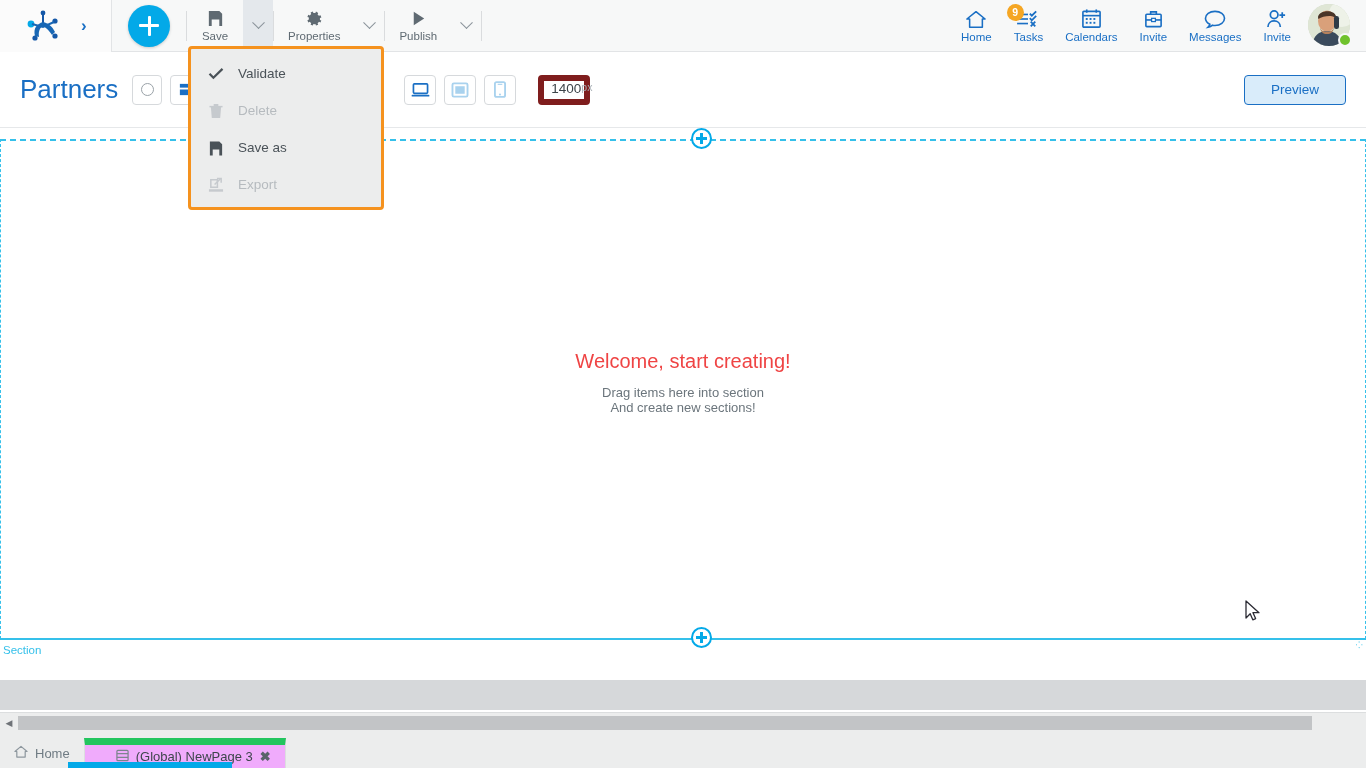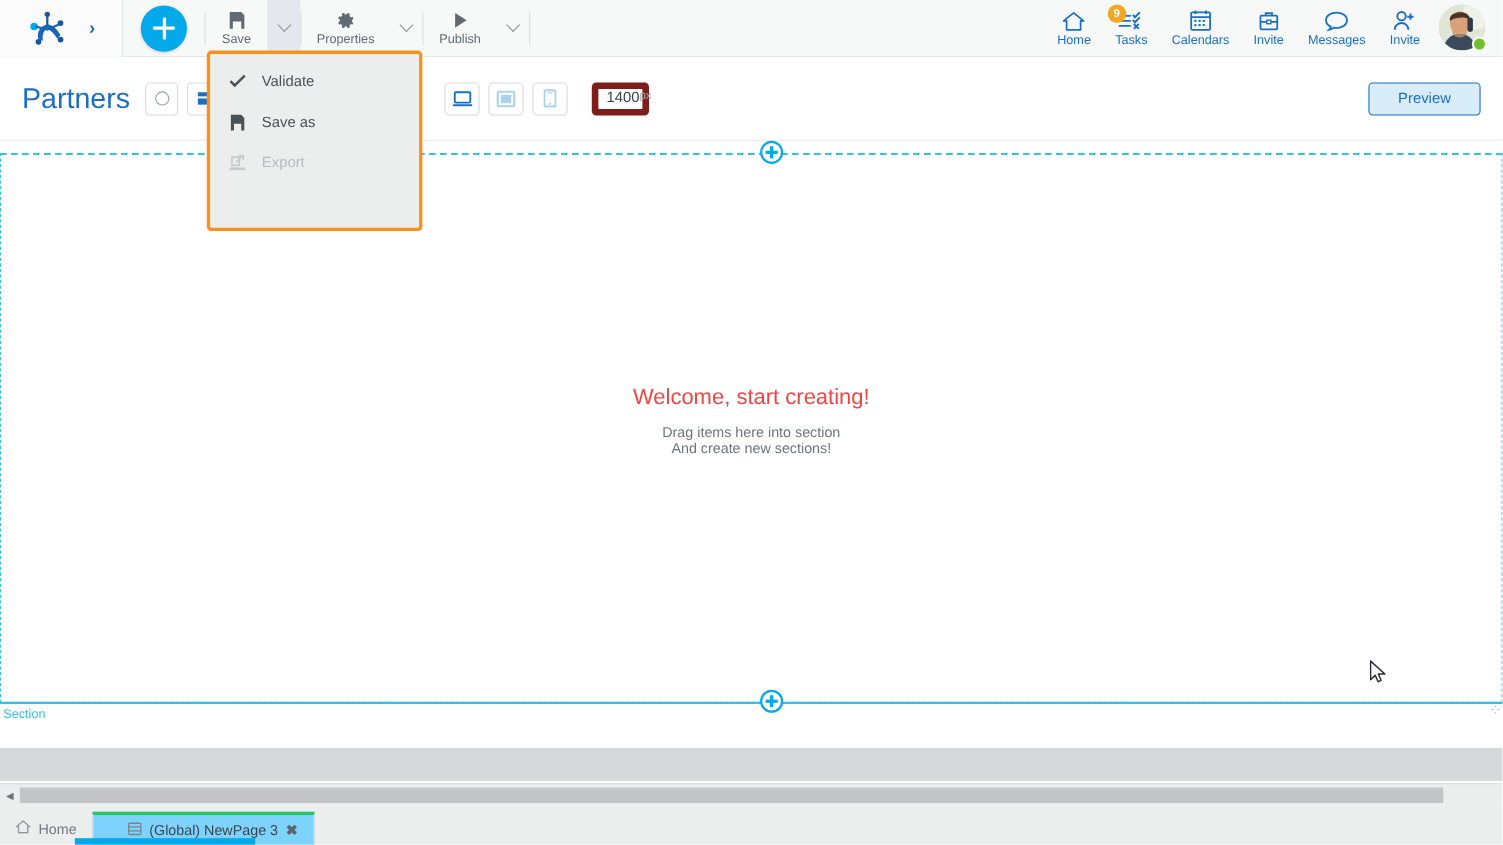--- a/index.html
+++ b/index.html
@@ -180,22 +180,22 @@
   .tabbar {
     position: absolute; left: 0; top: 732px; width: 1366px; height: 36px;
     background: #eceded; display: flex; align-items: flex-end;
   }
   .btab {
     height: 30px; display:flex; align-items:center; gap: 7px;
     padding: 0 14px; font-size: 13px; color: #6f7b83; cursor:pointer;
     background: transparent;
   }
   .btab.active {
-    background: #7dd3fc; color: #3d464c;
-    border-left: 1px solid #dcdedf; border-right: 1px solid #dcdedf; border-top: 3px solid #22c55e;
+    background: #f0abfc; color: #3d464c;
+    border-left: 1px solid #dcdedf; border-right: 1px solid #dcdedf; border-top: 7px solid #22c55e;
     height: 30px;
     padding-left: 31px;
   }
   .tab-underline {
     position: absolute; left: 68px; top: 762px; width: 164px; height: 6px; background: #03a9e8;
   }
   .tab-close { font-size: 13px; color: #5a636a; font-weight: bold; cursor:pointer; }
 
   
   .menu {
@@ -492,20 +492,30 @@
 
 <div class="menu">
   <div class="menu-item">
     <span class="micon">
       <svg width="16" height="13" viewBox="0 0 17 14">
           <path d="M1.5 7.2l4.2 4.3L15.5 2" stroke="#4a5258" stroke-width="2.4" fill="none"></path>
         </svg>
     </span>
     <span>Validate</span>
   </div>
+  <div class="menu-item disabled">
+    <span class="micon">
+      <svg width="14" height="16" viewBox="0 0 15 17">
+          <path d="M2 4h11l-1 12H3L2 4z" fill="#c6cace"></path>
+          <rect x="5" y="1" width="5" height="2.2" fill="#c6cace"></rect>
+          <rect x="0.5" y="3" width="14" height="1.6" fill="#c6cace"></rect>
+        </svg>
+    </span>
+    <span>Delete</span>
+  </div>
   <div class="menu-item">
     <span class="micon">
       <svg width="16" height="16" viewBox="0 0 17 17">
           <path d="M2 1.5h10l3 3v12h-3v-6.5H5V16.5H2V1.5zm4 0h4v4.5H6V1.5z" fill="#4a5258"></path>
         </svg>
     </span>
     <span>Save as</span>
   </div>
   <div class="menu-item disabled">
     <span class="micon">

